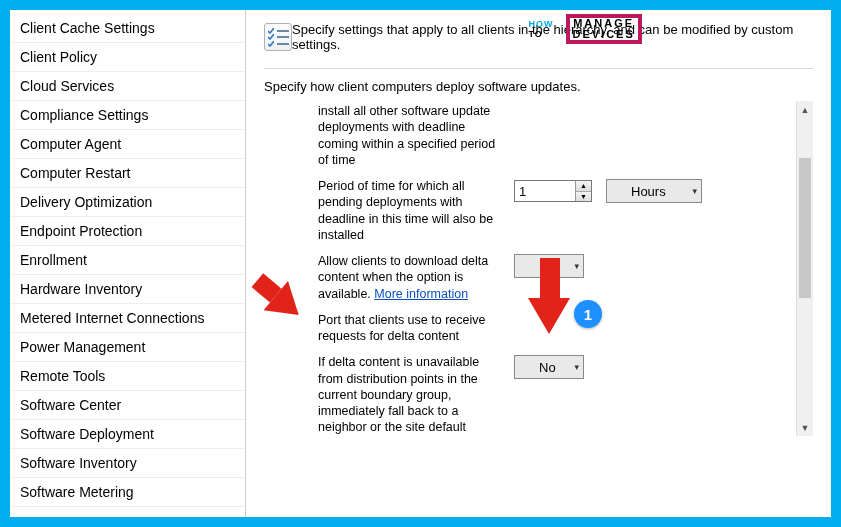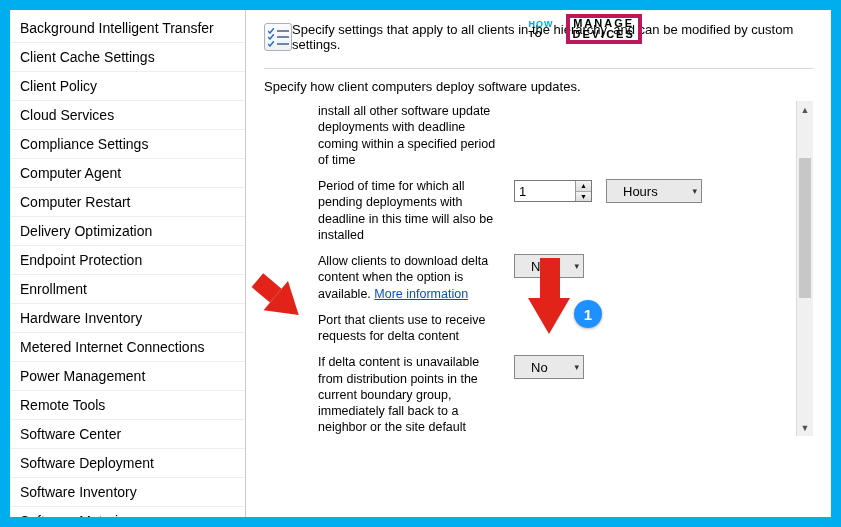--- a/index.html
+++ b/index.html
@@ -148,21 +148,21 @@
     cursor: pointer;
   }
   .spinner .btns div:first-child { border-bottom: 1px solid #aaa; }
   .select {
     display: inline-flex;
     align-items: center;
     justify-content: space-between;
     height: 24px;
     border: 1px solid #888;
     background: #e9e9e9;
-    padding: 0 4px 0 16px;
+    padding: 0 4px 0 24px;
     font-size: 13px;
     cursor: pointer;
     min-width: 96px;
   }
   .select.small { min-width: 70px; }
   .select .chev {
     font-size: 9px;
     margin-left: 10px;
     color:#333;
   }
@@ -229,21 +229,20 @@
     font-weight:600; font-size:15px;
     box-shadow: 0 1px 3px rgba(0,0,0,0.3);
   }
 </style>
 </head>
 <body>
 
 <div class="frame">
 
   <div class="sidebar">
-    <div class="sidebar-item"><span>Background Intelligent Transfer</span></div>
     <div class="sidebar-item"><span>Client Cache Settings</span></div>
     <div class="sidebar-item"><span>Client Policy</span></div>
     <div class="sidebar-item"><span>Cloud Services</span></div>
     <div class="sidebar-item"><span>Compliance Settings</span></div>
     <div class="sidebar-item"><span>Computer Agent</span></div>
     <div class="sidebar-item"><span>Computer Restart</span></div>
     <div class="sidebar-item"><span>Delivery Optimization</span></div>
     <div class="sidebar-item"><span>Endpoint Protection</span></div>
     <div class="sidebar-item"><span>Enrollment</span></div>
     <div class="sidebar-item"><span>Hardware Inventory</span></div>

